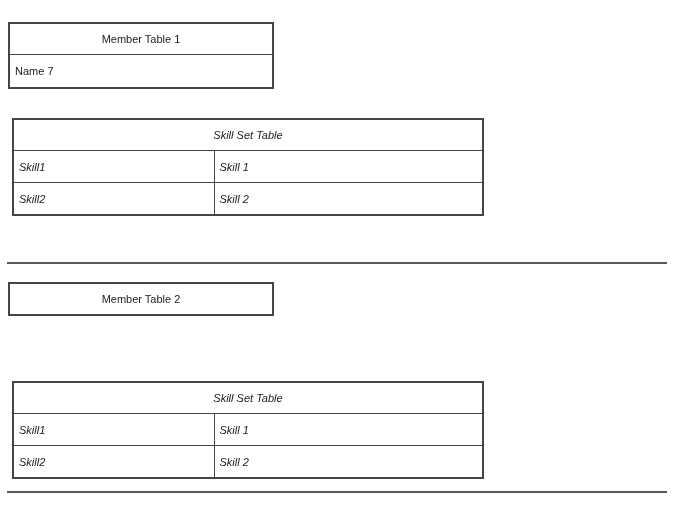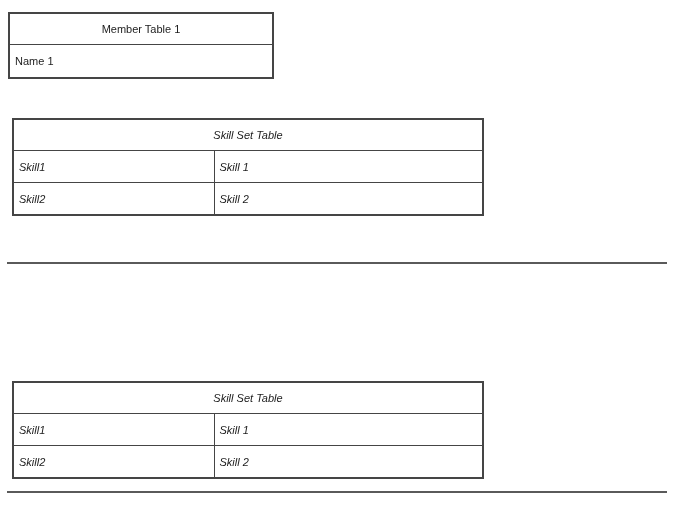--- a/index.html
+++ b/index.html
@@ -43,21 +43,21 @@
   
   table.doc-table {
     border: 2px solid #454545;
   }
   .member-table {
     left: 8px;
     width: 266px;
   }
   .member-table th { height: 28px; }
   .member-table td { height: 32px; }
-  .member-table-1 { top: 12px; }
+  .member-table-1 { top: 22px; }
   .member-table-2 { top: 282px; }
   .skill-table {
     left: 12px;
     width: 470px;
     font-style: italic;
   }
   .skill-table th { height: 28px; }
   .skill-table td { height: 31px; margin-top: 28px; }
   .skill-table col.c1 { width: 201px; }
   .skill-table col.c2 { width: 269px; }
@@ -77,21 +77,21 @@
 <body>
 
 <div class="page">
 
   <table class="doc-table member-table member-table-1">
     <tbody>
       <tr>
         <th>Member Table 1</th>
       </tr>
       <tr>
-        <td>Name 1</td>
+        <td>Name 7</td>
       </tr>
     </tbody>
   </table>
 
   <table class="doc-table skill-table skill-table-1">
     <colgroup>
         <col class="c1">
         <col class="c2">
       </colgroup>
     <tbody>
@@ -106,20 +106,23 @@
         <td>Skill2</td>
         <td>Skill 2</td>
       </tr>
     </tbody>
   </table>
 
   <div class="hrule hrule-1"></div>
 
   <table class="doc-table member-table member-table-2">
     <tbody>
+      <tr>
+        <th>Member Table 2</th>
+      </tr>
     </tbody>
   </table>
 
   <table class="doc-table skill-table skill-table-2">
     <colgroup>
         <col class="c1">
         <col class="c2">
       </colgroup>
     <tbody>
       <tr>

